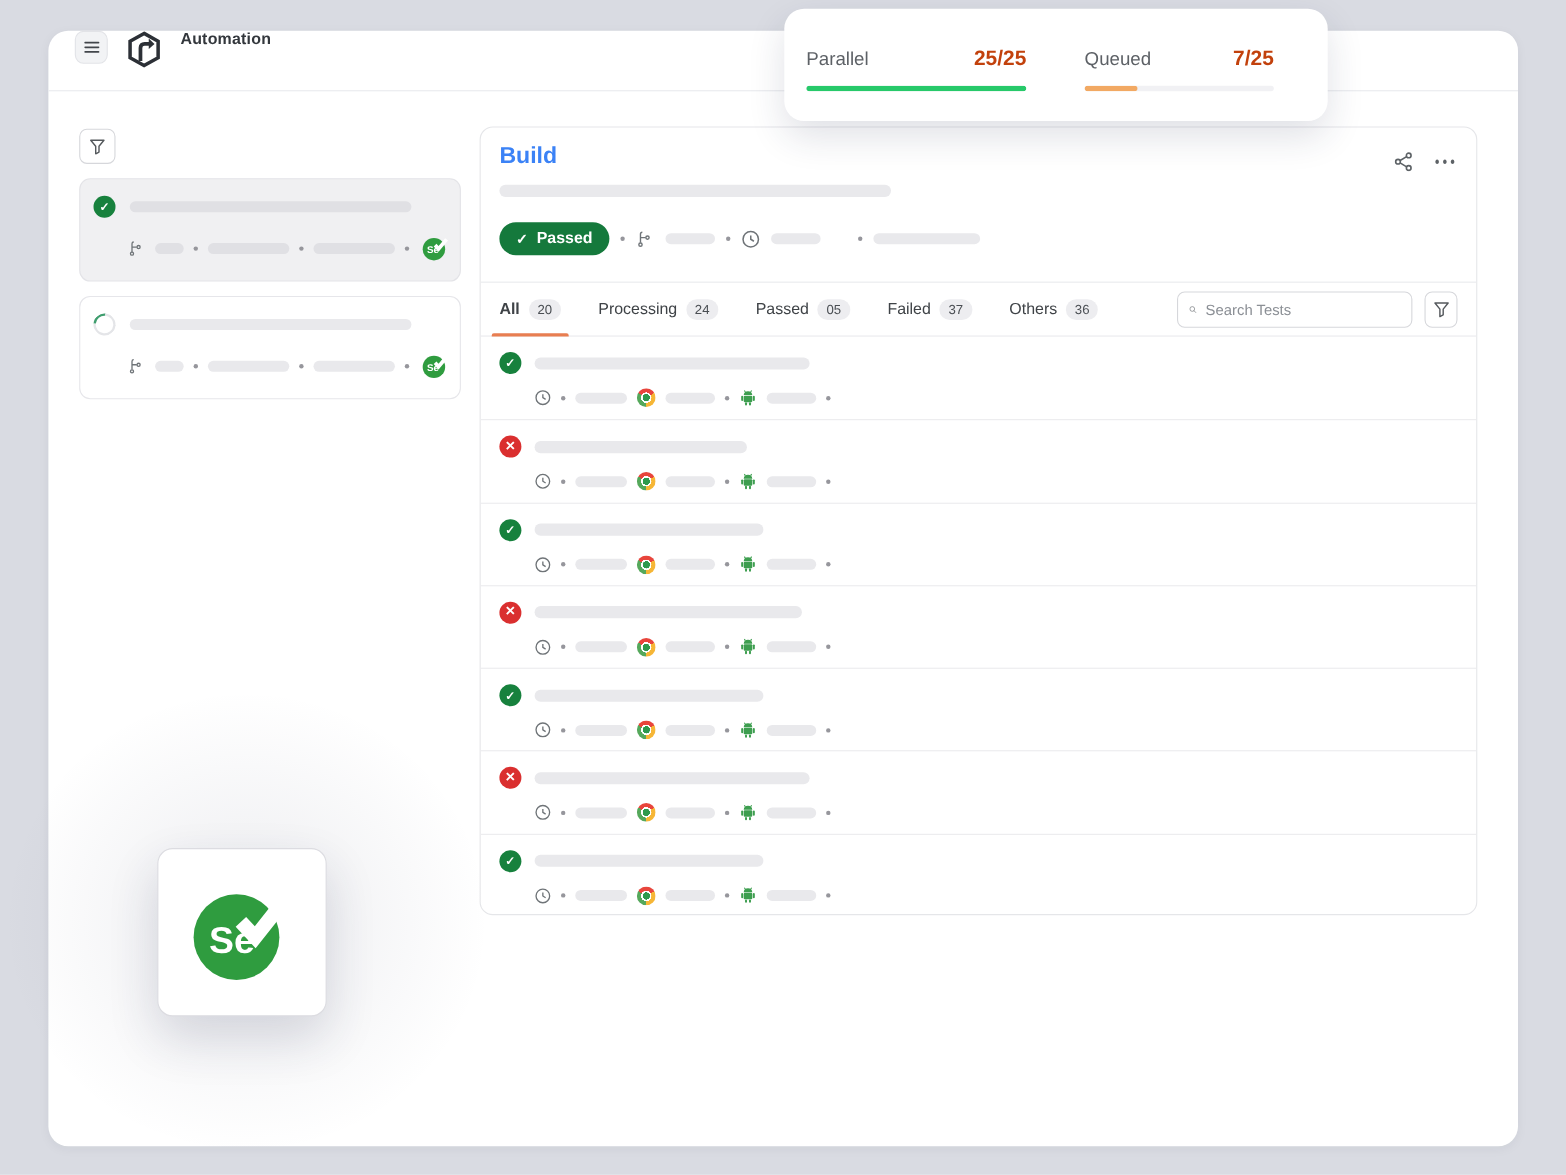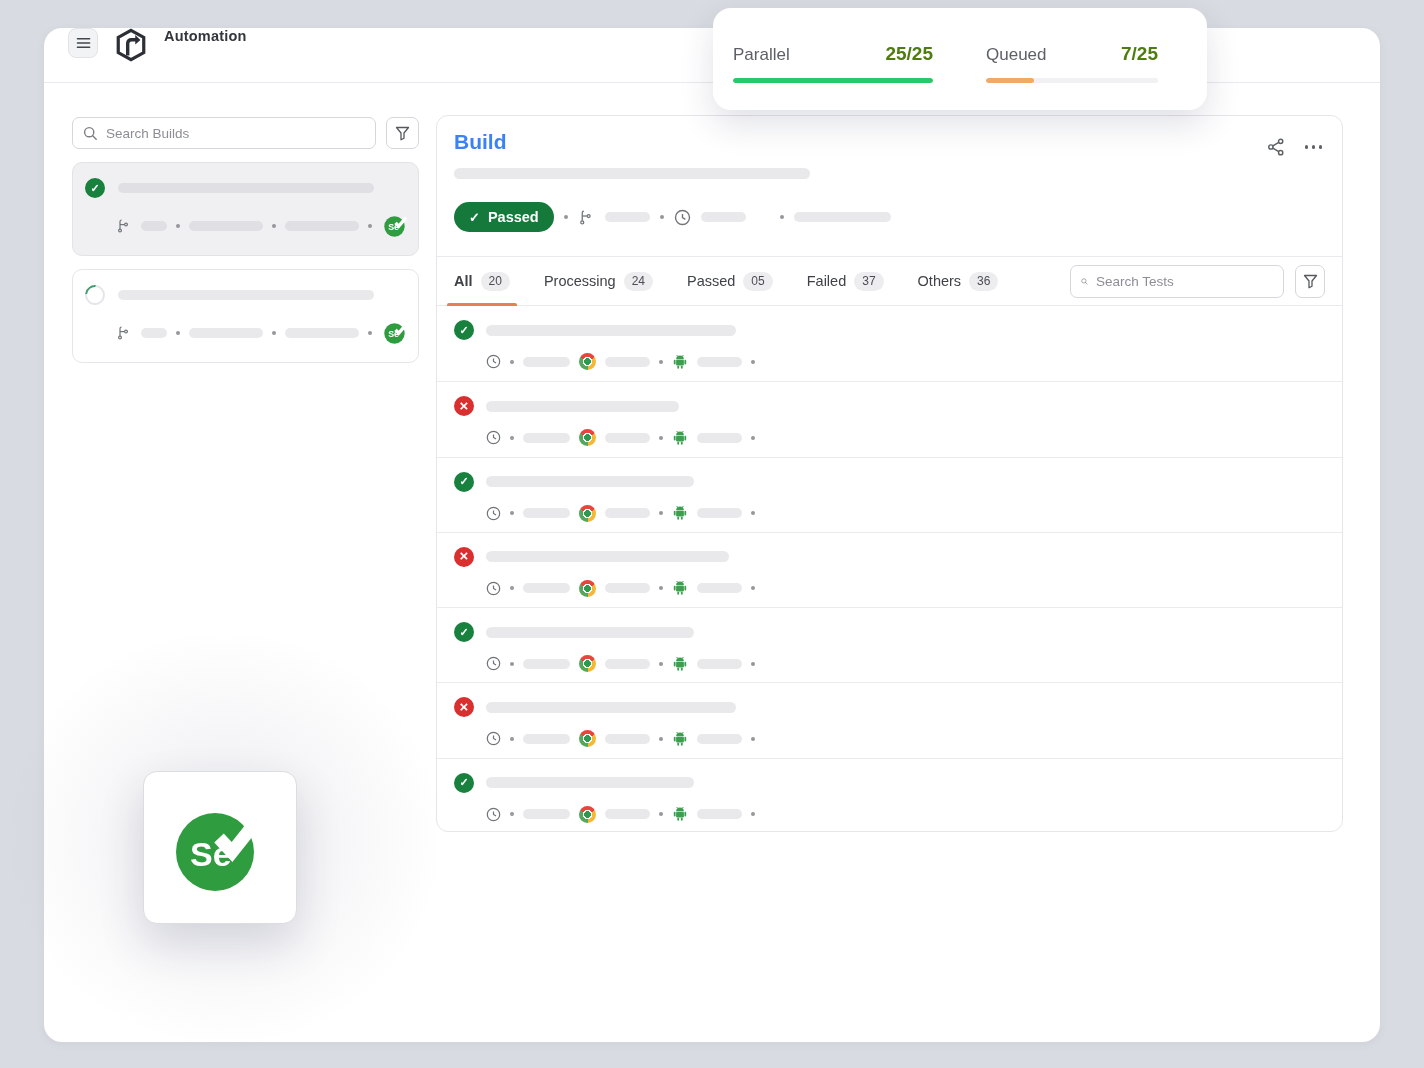--- a/index.html
+++ b/index.html
@@ -33,21 +33,21 @@
     position:absolute; left:713px; top:8px; width:494px; height:102px;
     background:#fff; border-radius:18px;
     box-shadow:0 14px 34px rgba(35,40,80,.14);
     z-index:5; padding:35px 20px 0 20px;
     display:flex; gap:53px;
   }
   .usage-col { width:200px; }
   .usage-col.queued { width:172px; }
   .usage-head { display:flex; justify-content:space-between; align-items:baseline; margin-bottom:13px; }
   .usage-label { font-size:17px; color:#5d6166; }
-  .usage-value { font-size:19px; font-weight:700; color:#4d7c0f; }
+  .usage-value { font-size:19px; font-weight:700; color:#c2410c; }
   .usage-bar { height:5px; border-radius:3px; background:#f1f1f4; overflow:hidden; }
   .usage-fill { height:100%; border-radius:3px; }
   .usage-fill.parallel { background:#27c96a; }
   .usage-fill.queued { background:#f2a963; }
 
   
   #sidebar { position:absolute; left:28px; top:89px; width:347px; }
   .search-row { display:flex; gap:10px; margin-bottom:13px; }
   .search-box {
     flex:1; height:32px; border:1px solid #d6d7db; border-radius:7px; background:#fff;
@@ -192,27 +192,20 @@
     <svg width="34" height="34" viewBox="0 0 36 36">
       <path d="M18 2.5 L31.5 10 V26 L18 33.5 L4.5 26 V10 Z" fill="none" stroke="#2c3036" stroke-width="3.4" stroke-linejoin="miter"></path>
       <path d="M14.5 29 V16.5 Q14.5 12.5 18.5 12.5 H24.5" fill="none" stroke="#2c3036" stroke-width="3.6"></path>
       <path d="M22.5 7.5 L28 12.7 L22.5 17.6 Z" fill="#2c3036"></path>
     </svg>
     <div class="app-title">Automation</div>
   </div>
 
   <div id="sidebar">
     <div class="search-row">
-      <div class="search-box">
-        <svg width="15" height="15" viewBox="0 0 15 15">
-          <circle cx="6.2" cy="6.2" r="4.6" fill="none" stroke="#7a7e83" stroke-width="1.4"></circle>
-          <line x1="9.7" y1="9.7" x2="13.2" y2="13.2" stroke="#7a7e83" stroke-width="1.4" stroke-linecap="round"></line>
-        </svg>
-        <input type="text" placeholder="Search Builds" style="">
-      </div>
       <div class="icon-btn">
         <svg width="15" height="15" viewBox="0 0 15 15">
           <path d="M1.5 1.5 H13.5 L9 7 V12.2 L6 13.8 V7 Z" fill="none" stroke="#55595d" stroke-width="1.3" stroke-linejoin="round"></path>
         </svg>
       </div>
     </div>
 
     <div class="build-card" data-selected="true">
       <div class="bc-line1">
         <div class="build-status" data-status="passed"></div>

